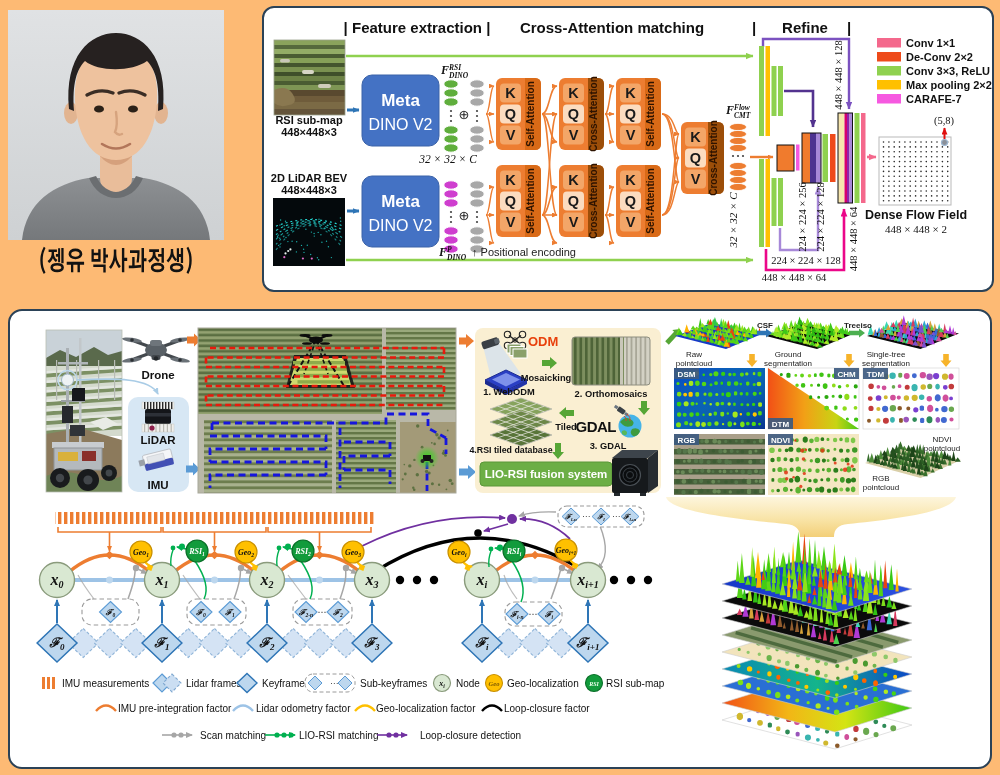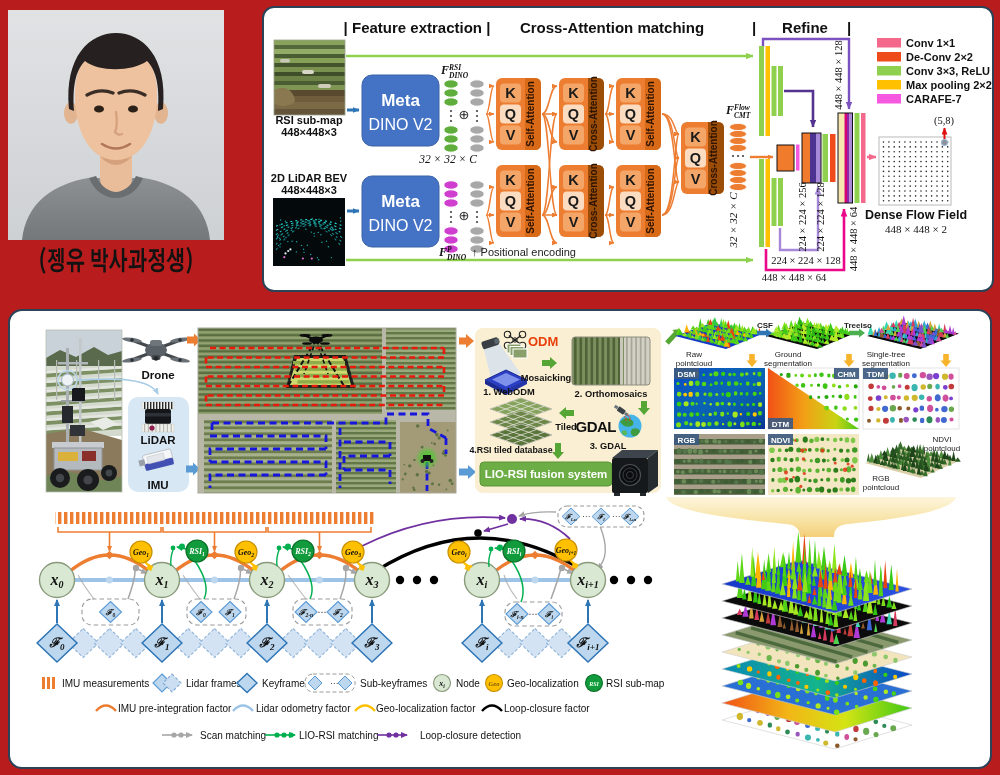--- a/index.html
+++ b/index.html
@@ -1,16 +1,16 @@
 <!DOCTYPE html>
 <html><head>
 <meta charset="utf-8">
 <style>
 html,body{margin:0;padding:0;background:#fff;}
-.stage{position:relative;width:1000px;height:775px;background:#b91c1c;overflow:hidden;
+.stage{position:relative;width:1000px;height:775px;background:#fdba74;overflow:hidden;
   font-family:"Liberation Sans","DejaVu Sans",sans-serif;}
 .panel{position:absolute;border:2px solid #2b4257;background:#fff;box-sizing:border-box;}
 #top-panel{left:262px;top:6px;width:732px;height:286px;border-radius:12px;}
 #bottom-panel{left:8px;top:309px;width:984px;height:460px;border-radius:14px;}
 #portrait{position:absolute;left:8px;top:10px;width:216px;height:230px;}
 #caption{position:absolute;left:30px;top:243px;width:172px;height:34px;}
 .sr{position:absolute;width:1px;height:1px;overflow:hidden;clip:rect(0 0 0 0);white-space:nowrap;}
 </style>
 </head>
 <body>

